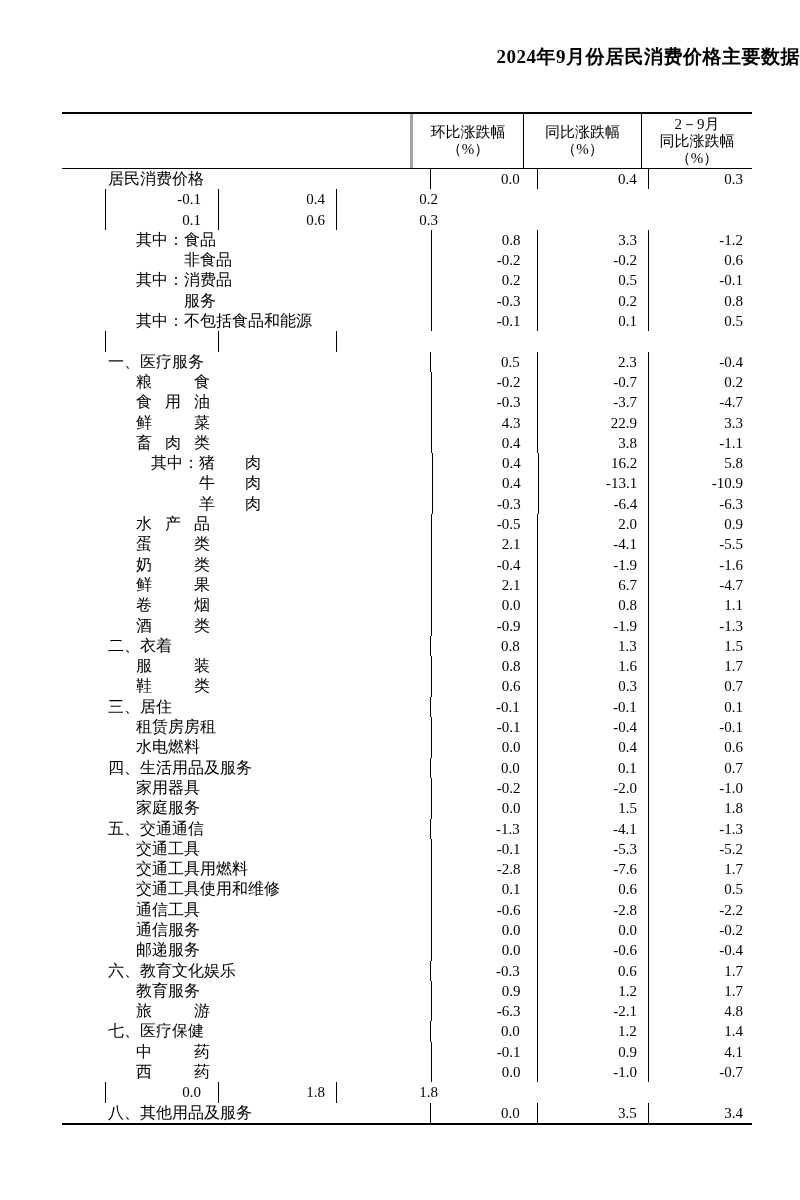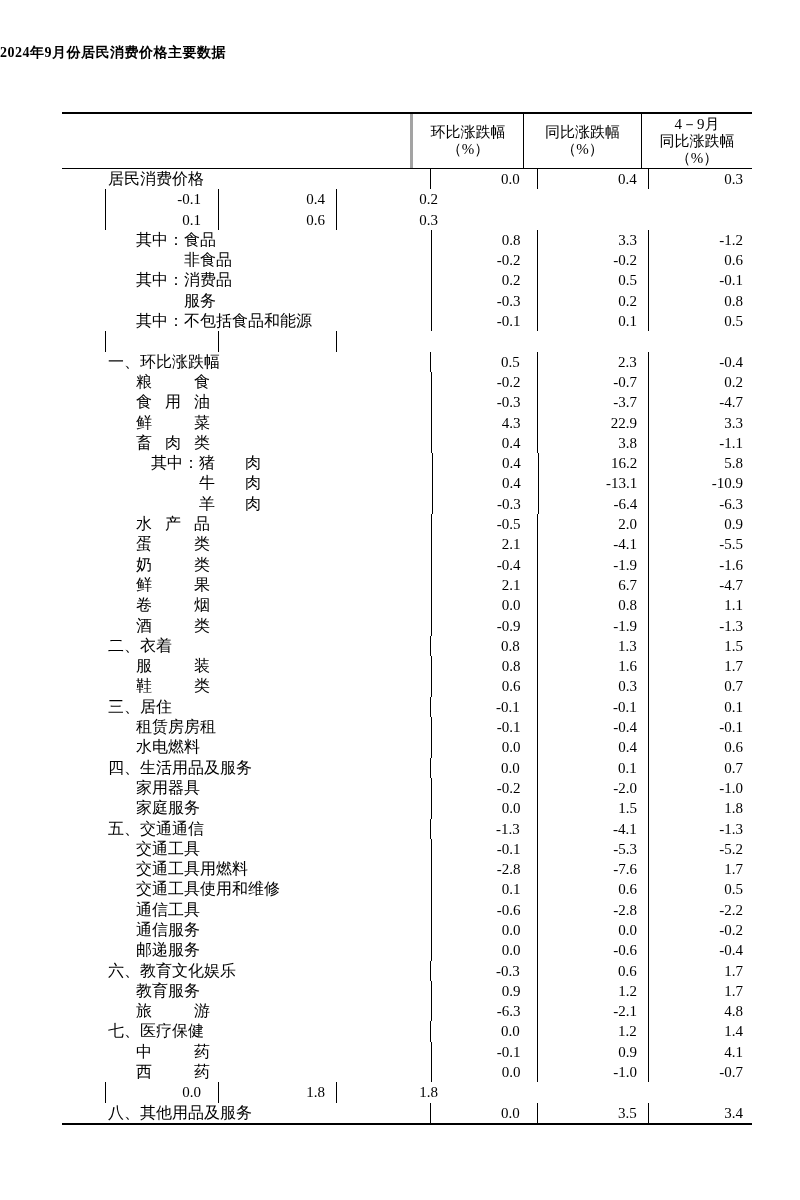--- a/index.html
+++ b/index.html
@@ -4,21 +4,21 @@
 <style>
   html,body{margin:0;padding:0;}
   body{
     width:800px;height:1200px;background:#ffffff;color:#000;
     font-family:"Liberation Serif","DejaVu Serif",serif;
     -webkit-font-smoothing:antialiased;
   }
   .page{position:relative;width:800px;height:1200px;background:#fff;overflow:hidden;}
   .title{
     position:absolute;top:44px;left:0;width:800px;margin:0;
-    text-align:left;font-size:14px;font-weight:bold;letter-spacing:0.5px;
+    text-align:right;font-size:19px;font-weight:bold;letter-spacing:0.5px;
   }
   .table{
     position:absolute;left:62px;top:112px;width:690px;
     border-top:2.5px solid #000;border-bottom:2.5px solid #000;
   }
   .thead{display:flex;height:54px;border-bottom:1px solid #000;}
   .hcell{
     box-sizing:border-box;display:flex;flex-direction:column;justify-content:center;
     text-align:center;font-size:15px;line-height:17px;white-space:nowrap;
   }
@@ -59,21 +59,21 @@
       <div class="hcell col0"></div>
       <div class="hcell col1">
           <div>环比涨跌幅</div>
           <div>（%）</div>
         </div>
       <div class="hcell col2">
           <div>同比涨跌幅</div>
           <div>（%）</div>
         </div>
       <div class="hcell col3">
-          <div>4－9月</div>
+          <div>2－9月</div>
           <div>同比涨跌幅</div>
           <div>（%）</div>
         </div>
     </div>
     <div class="tbody" id="tbody">
         <div class="row">
           <div class="lcell l0">居民消费价格</div>
           <div class="vcell v1">0.0</div>
           <div class="vcell v2">0.4</div>
           <div class="vcell v3">0.3</div>
@@ -117,21 +117,21 @@
           <div class="vcell v1">-0.1</div>
           <div class="vcell v2">0.1</div>
           <div class="vcell v3">0.5</div>
         </div>
         <div class="row">
           <div class="vcell v1"></div>
           <div class="vcell v2"></div>
           <div class="vcell v3"></div>
         </div>
         <div class="row">
-          <div class="lcell l0">一、环比涨跌幅</div>
+          <div class="lcell l0">一、医疗服务</div>
           <div class="vcell v1">0.5</div>
           <div class="vcell v2">2.3</div>
           <div class="vcell v3">-0.4</div>
         </div>
         <div class="row">
           <div class="lcell l2j"><span class="jspan">
               <span>粮</span>
               <span>食</span>
             </span></div>
           <div class="vcell v1">-0.2</div>

